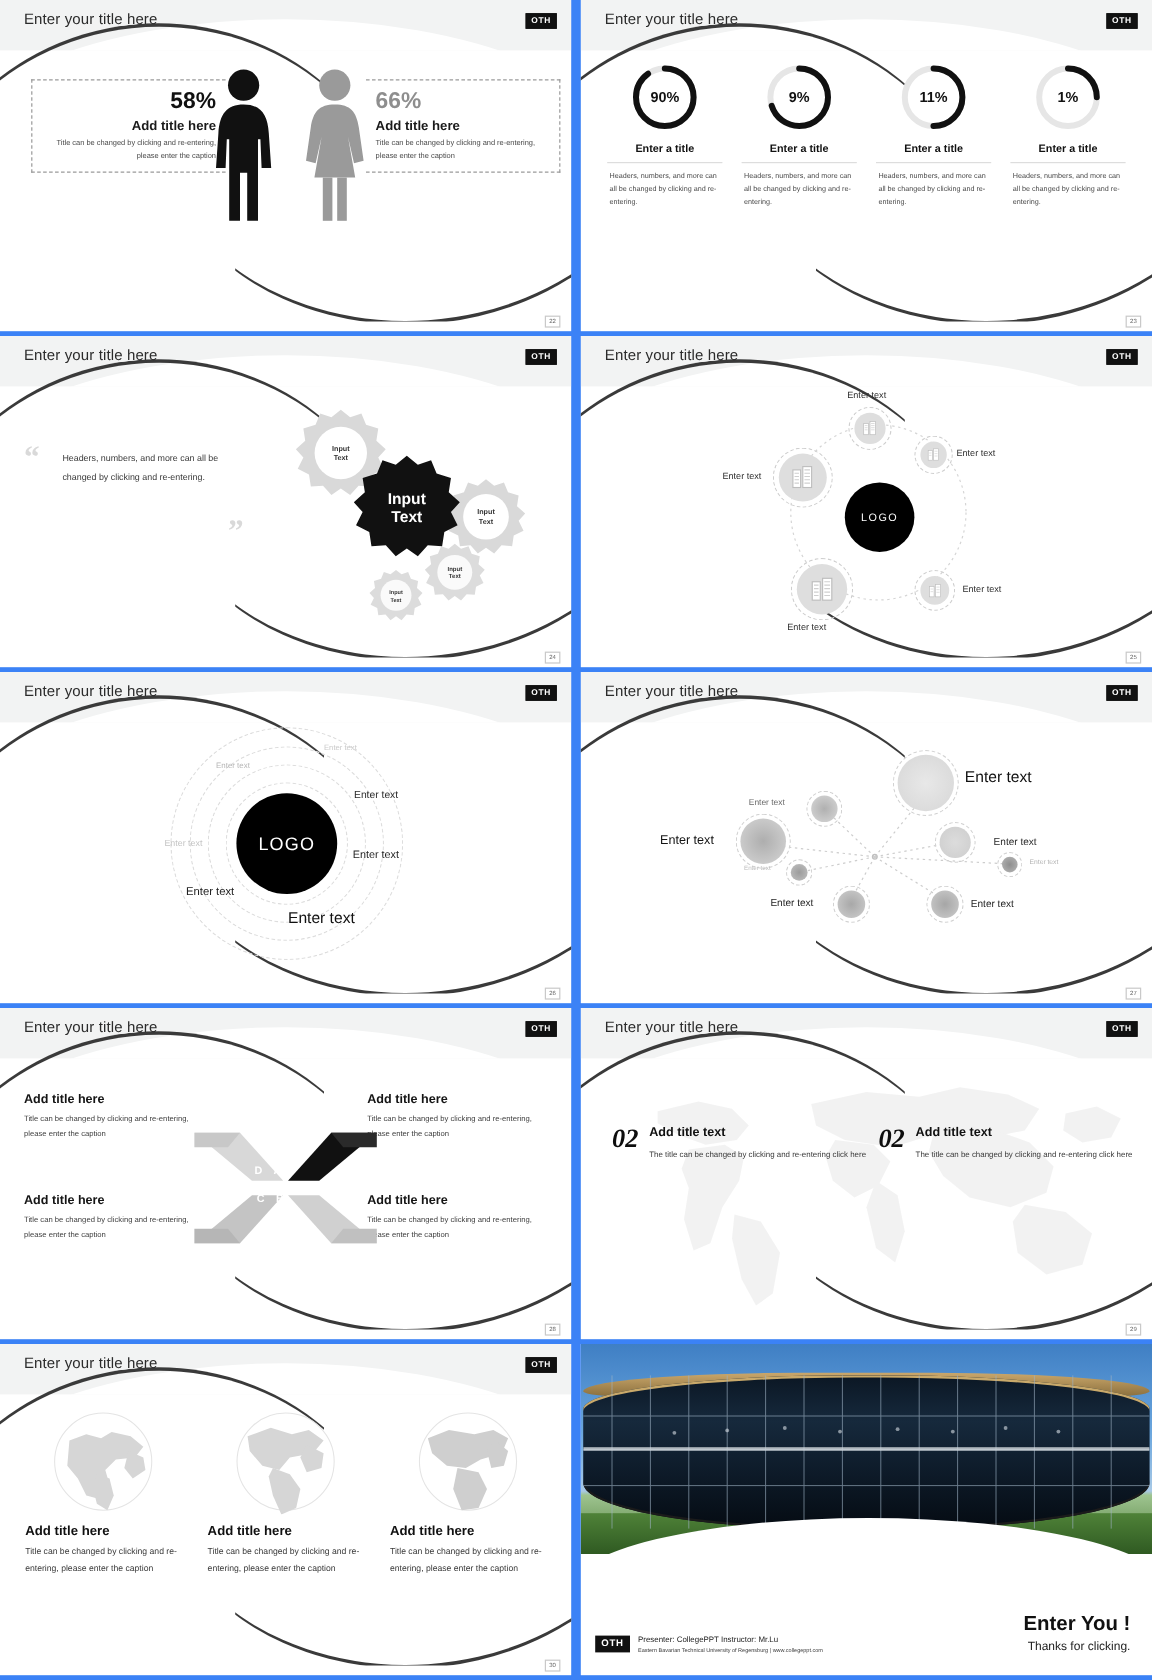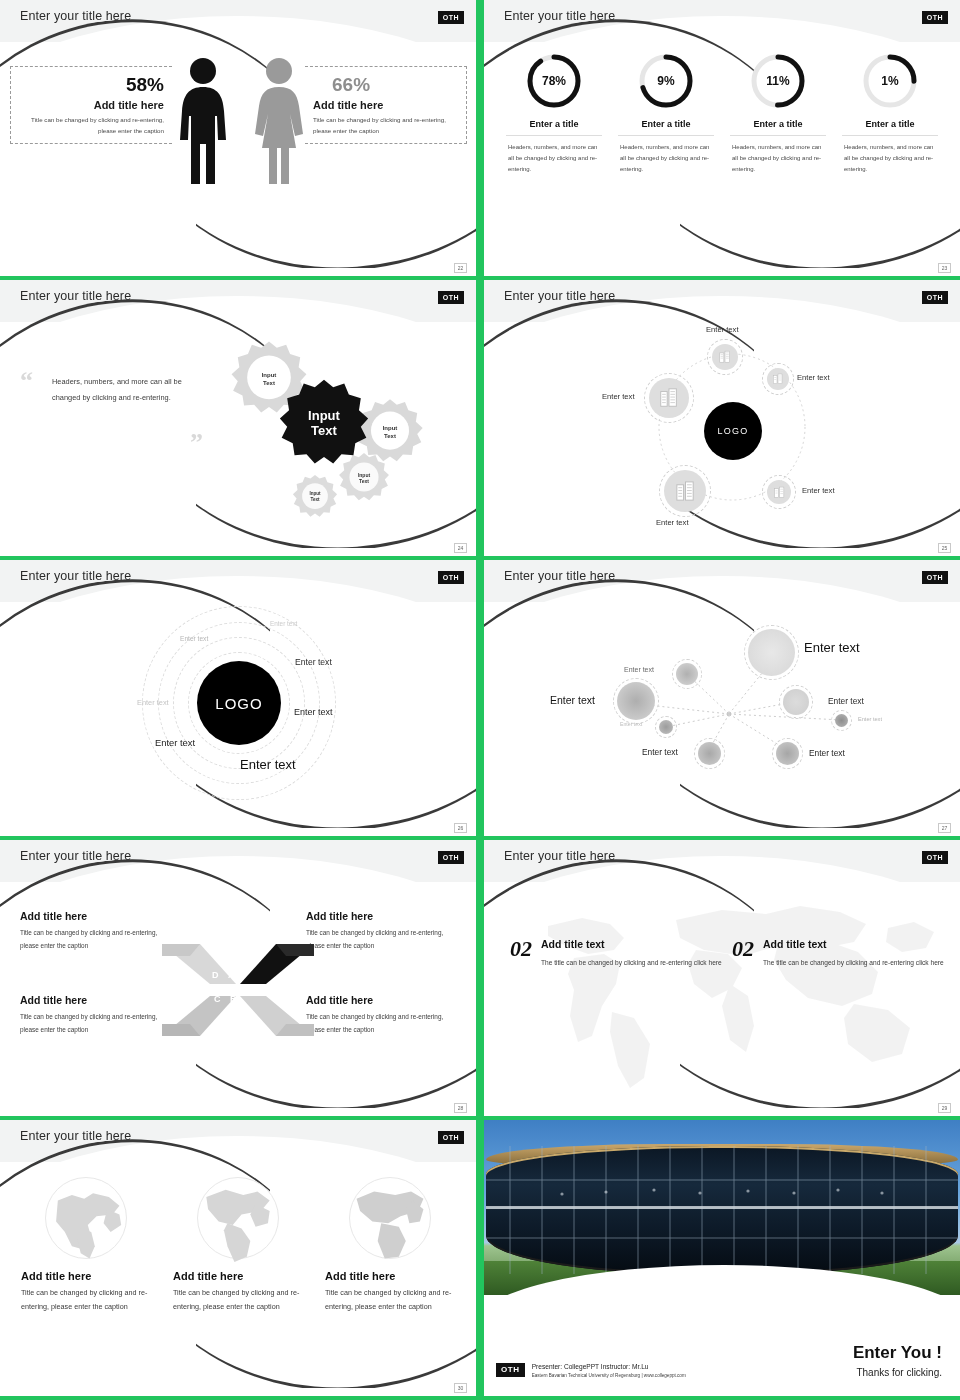--- a/index.html
+++ b/index.html
@@ -10,21 +10,21 @@
     overflow: hidden;
   }
   .deck {
     width: 960px; height: 1400px;
     display: grid;
     grid-template-columns: 476px 476px;
     grid-template-rows: repeat(5, 276px);
     column-gap: 8px;
     row-gap: 4px;
     padding: 0 0 0 0;
-    background: #22c55e;
+    background: #3b82f6;
   }
   .slide {
     position: relative;
     width: 476px; height: 276px;
     background: #ffffff;
     overflow: hidden;
   }
   
   .hdr-band {
     position: absolute; left: 0; top: 0; width: 100%; height: 42px;
@@ -75,26 +75,26 @@
   .slide-num {
     position: absolute; right: 9px; bottom: 3px; z-index: 7;
     width: 13px; height: 10px; border: 1px solid #c9c9c9; background:#fff;
     color: #666; font-size: 5px; line-height: 9px; text-align: center;
   }
   .body-area { position: absolute; inset: 42px 0 14px 0; z-index: 5; }
 
   
   .g-wrap { position:absolute; inset:0; }
   .g-left, .g-right { position:absolute; top: 24px; width: 162px; }
-  .g-left { left: 10px; text-align: right; border: 1px dashed #9a9a9a; border-right: none;
+  .g-left { left: 26px; text-align: right; border: 1px dashed #9a9a9a; border-right: none;
             padding: 8px 8px 10px 4px; height: 78px; }
   .g-right { right: 9px; text-align: left; border: 1px dashed #9a9a9a; border-left: none;
              padding: 8px 4px 10px 8px; height: 78px; }
   .g-pct { font-size: 19px; font-weight: 700; color:#111; line-height: 1; }
-  .g-pct.grey { color:#8e8e8e;margin-left:19px; }
+  .g-pct.grey { color:#8e8e8e; }
   .g-ttl { font-size: 11px; font-weight: 700; color:#1a1a1a; margin-top: 5px; }
   .g-cap { font-size: 6.2px; color:#4a4a4a; line-height: 1.7; margin-top: 4px; }
   .figure { position:absolute; top: 14px; }
   .figure.male { left: 176px; }
   .figure.female { left: 252px; }
 
   
   .donut-row { position:absolute; inset: 6px 14px 0 14px; display:flex; justify-content:space-around; }
   .donut-col { width: 96px; text-align:center; }
   .donut { width: 58px; height: 58px; margin: 4px auto 0; position: relative; }
@@ -105,21 +105,21 @@
                padding-bottom: 6px; border-bottom: 1px solid #ddd; }
   .donut-cap { font-size: 6px; color:#4a4a4a; line-height: 1.85; margin-top: 6px; text-align:left;
                padding-left: 2px; }
 
   
   .quote-block { position:absolute; left: 52px; top: 52px; width: 140px; }
   .quote-mark { position:absolute; font-family:"Liberation Serif", serif; color:#d9d9d9; font-size: 26px; font-weight:700; line-height:1; }
   .qm-open { left: -32px; top: -6px; }
   .qm-close { left: 138px; top: 56px; }
   .quote-text { font-size: 7.4px; color:#3b3b3b; line-height: 2.15; }
-  .gears { position:absolute; left: 216px; top: 18px; width: 230px; height: 190px; }
+  .gears { position:absolute; left: 231px; top: 18px; width: 230px; height: 190px; }
   .gear-lbl { position:absolute; text-align:center; font-size:6px; color:#333; line-height:1.25;
               width: 100%; left:0; top:50%; transform: translateY(-50%); font-weight:600; }
   .gear-lbl.big { font-size: 13px; font-weight: 700; color:#fff; line-height:1.15; }
 
   
   .orbit { position:absolute; inset:0; }
   .logo-core { position:absolute; border-radius:50%; background:#000; color:#fff;
                display:flex; align-items:center; justify-content:center;
                font-size: 9px; font-weight:400; letter-spacing: 1.2px; }
   .bnode { position:absolute; border-radius:50%; background:#dedede;
@@ -238,21 +238,21 @@
     <div class="oth">OTH</div>
 
     <div class="body-area">
       <div class="donut-row">
         <div class="donut-col">
           <div class="donut">
             <svg width="58" height="58" viewBox="0 0 58 58">
               <circle cx="29" cy="29" r="24" fill="none" stroke="#e6e6e6" stroke-width="5"></circle>
               <circle class="arc" cx="29" cy="29" r="24" fill="none" stroke="#111" stroke-width="5" stroke-linecap="round" transform="rotate(-90 29 29)" stroke-dasharray="135.71680263507906 150.79644737231007"></circle>
             </svg>
-            <div class="donut-val">78%</div>
+            <div class="donut-val">90%</div>
           </div>
           <div class="donut-ttl">Enter a title</div>
           <div class="donut-cap">Headers, numbers, and more can all be changed by clicking and re-entering.</div>
         </div>
         <div class="donut-col">
           <div class="donut">
             <svg width="58" height="58" viewBox="0 0 58 58">
               <circle cx="29" cy="29" r="24" fill="none" stroke="#e6e6e6" stroke-width="5"></circle>
               <circle class="arc" cx="29" cy="29" r="24" fill="none" stroke="#111" stroke-width="5" stroke-linecap="round" transform="rotate(-90 29 29)" stroke-dasharray="105.55751316061705 150.79644737231007"></circle>
             </svg>

